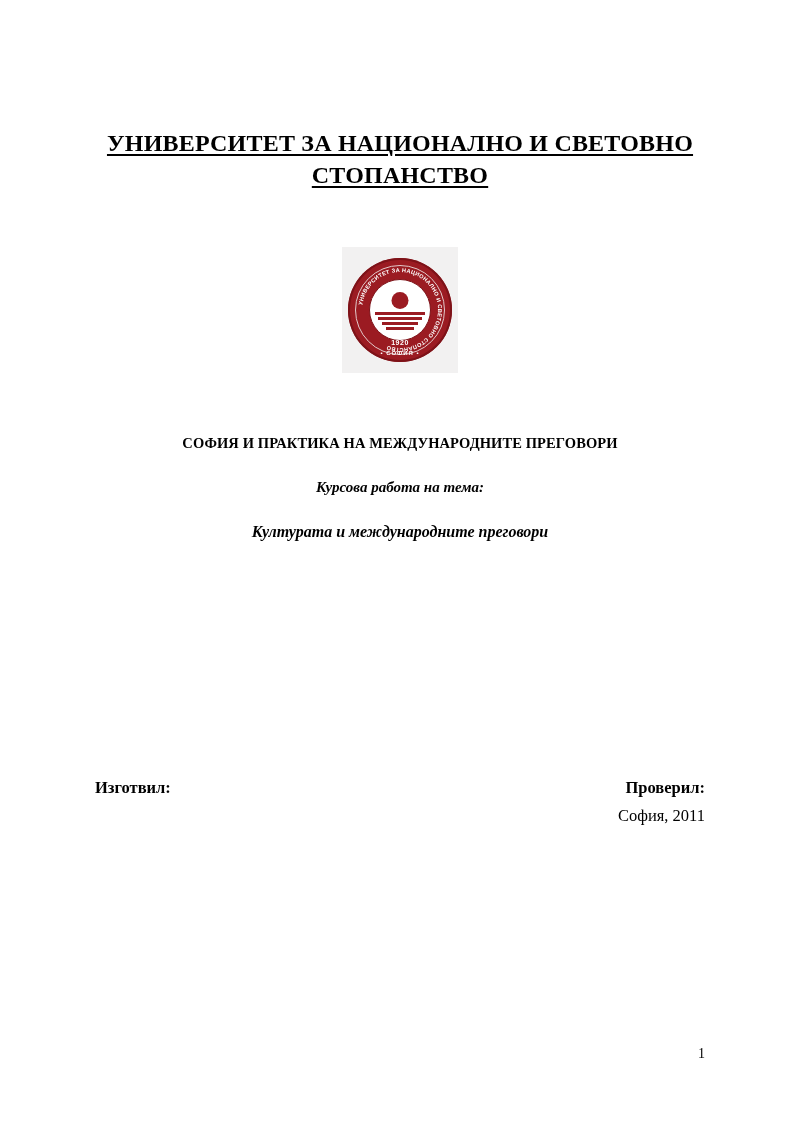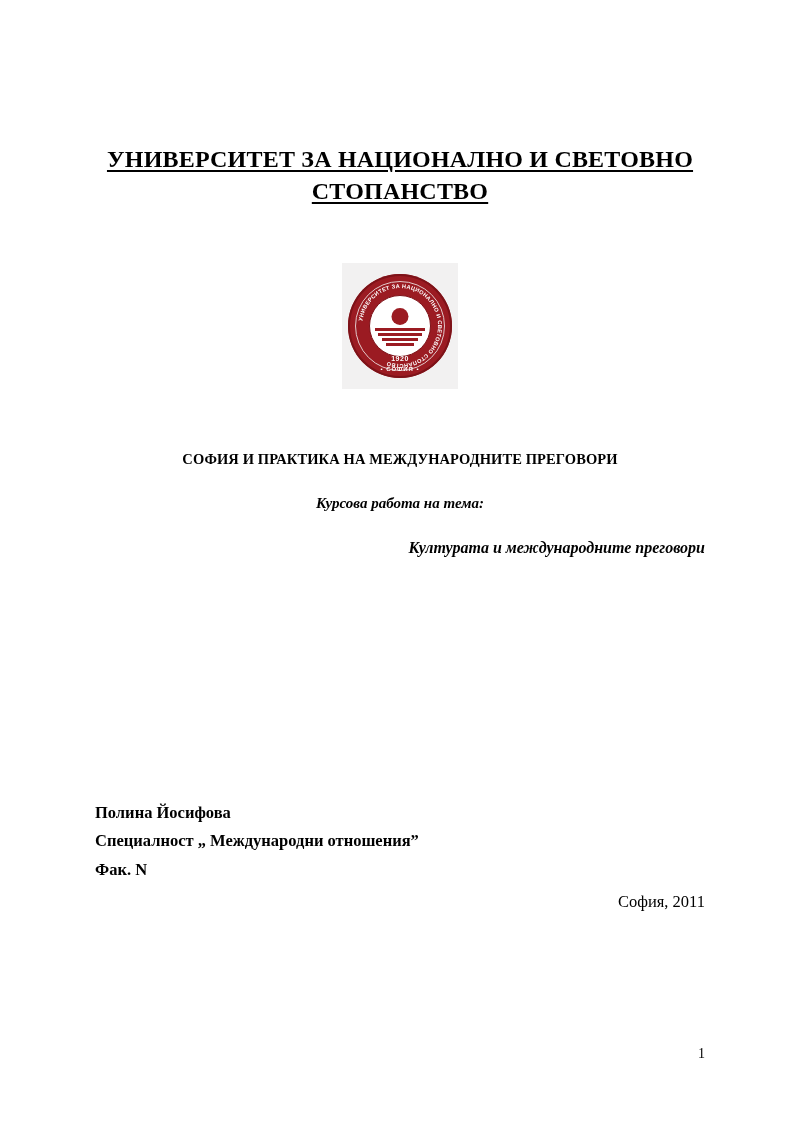--- a/index.html
+++ b/index.html
@@ -14,21 +14,21 @@
     color: #000000;
     position: relative;
     overflow: hidden;
   }
 
   .page {
     position: relative;
     width: 800px;
     height: 1112px;
     box-sizing: border-box;
-    padding: 16px 95px;
+    padding: 0 95px;
   }
 
   
   .doc-title {
     margin: 0;
     padding-top: 128px;
     text-align: center;
     font-size: 24px;
     font-weight: bold;
     line-height: 1.32;
@@ -159,21 +159,20 @@
     margin-top: 27px;
     font-size: 15px;
     font-weight: bold;
     font-style: italic;
   }
   .work-topic {
     margin-top: 27px;
     font-size: 16px;
     font-weight: bold;
     font-style: italic;
-    text-align: right;
   }
 
   
   .credits {
     position: absolute;
     left: 95px;
     right: 95px;
     top: 778px;
   }
   .credits-row {
@@ -239,23 +238,22 @@
     </div>
   </div>
 
   <div class="course-block">
     <div class="course-name">СОФИЯ И ПРАКТИКА НА МЕЖДУНАРОДНИТЕ ПРЕГОВОРИ</div>
     <div class="work-kind">Курсова работа на тема:</div>
     <div class="work-topic">Културата и международните преговори</div>
   </div>
 
   <div class="credits">
-    <div class="credits-left-lines">
-      <div>Полина Йосифова</div>
-      <div>Специалност „ Международни отношения”</div>
-      <div>Фак. N</div>
+    <div class="credits-row">
+      <span>Изготвил:</span>
+      <span>Проверил:</span>
     </div>
     <div class="city-year">София, 2011</div>
   </div>
 
   <div class="page-number">1</div>
 
 </div>
 
 </body></html>

